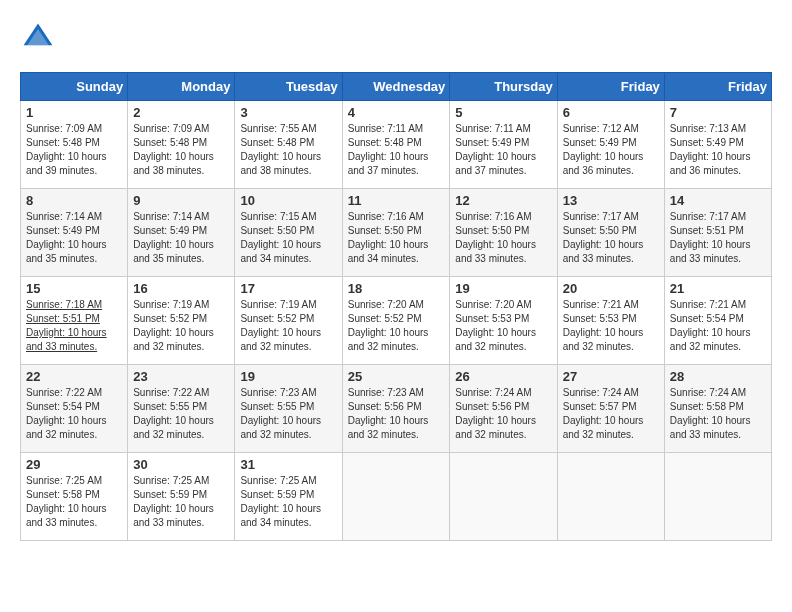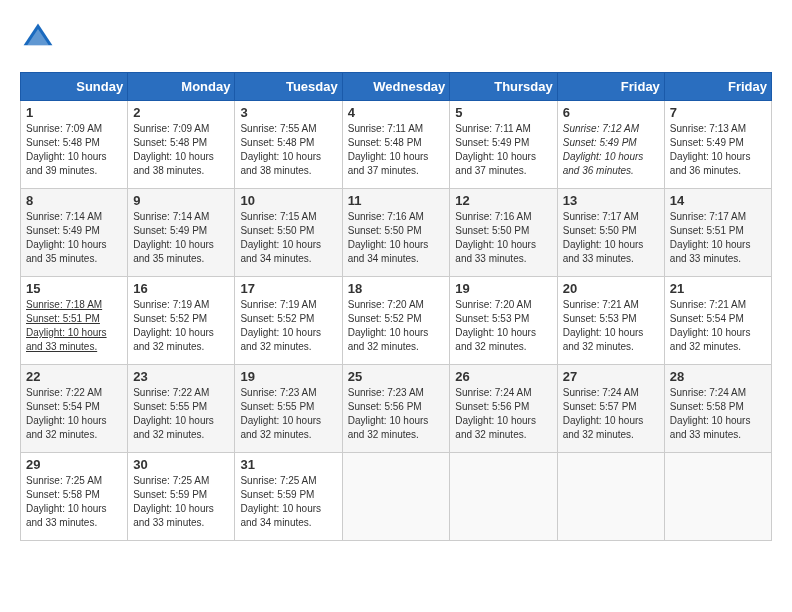--- a/index.html
+++ b/index.html
@@ -144,21 +144,21 @@
 Daylight: 10 hours and 37 minutes.</div>
         </td>
         <td>
           <span class="day-num">5</span>
           <div class="day-info" style="white-space: pre-line;">Sunrise: 7:11 AM
 Sunset: 5:49 PM
 Daylight: 10 hours and 37 minutes.</div>
         </td>
         <td>
           <span class="day-num">6</span>
-          <div class="day-info" style="white-space: pre-line; font-style: italic;">Sunrise: 7:12 AM
+          <div class="day-info" style="white-space: pre-line;">Sunrise: 7:12 AM
 Sunset: 5:49 PM
 Daylight: 10 hours and 36 minutes.</div>
         </td>
         <td>
           <span class="day-num">7</span>
           <div class="day-info" style="white-space: pre-line;">Sunrise: 7:13 AM
 Sunset: 5:49 PM
 Daylight: 10 hours and 36 minutes.</div>
         </td>
       </tr>

